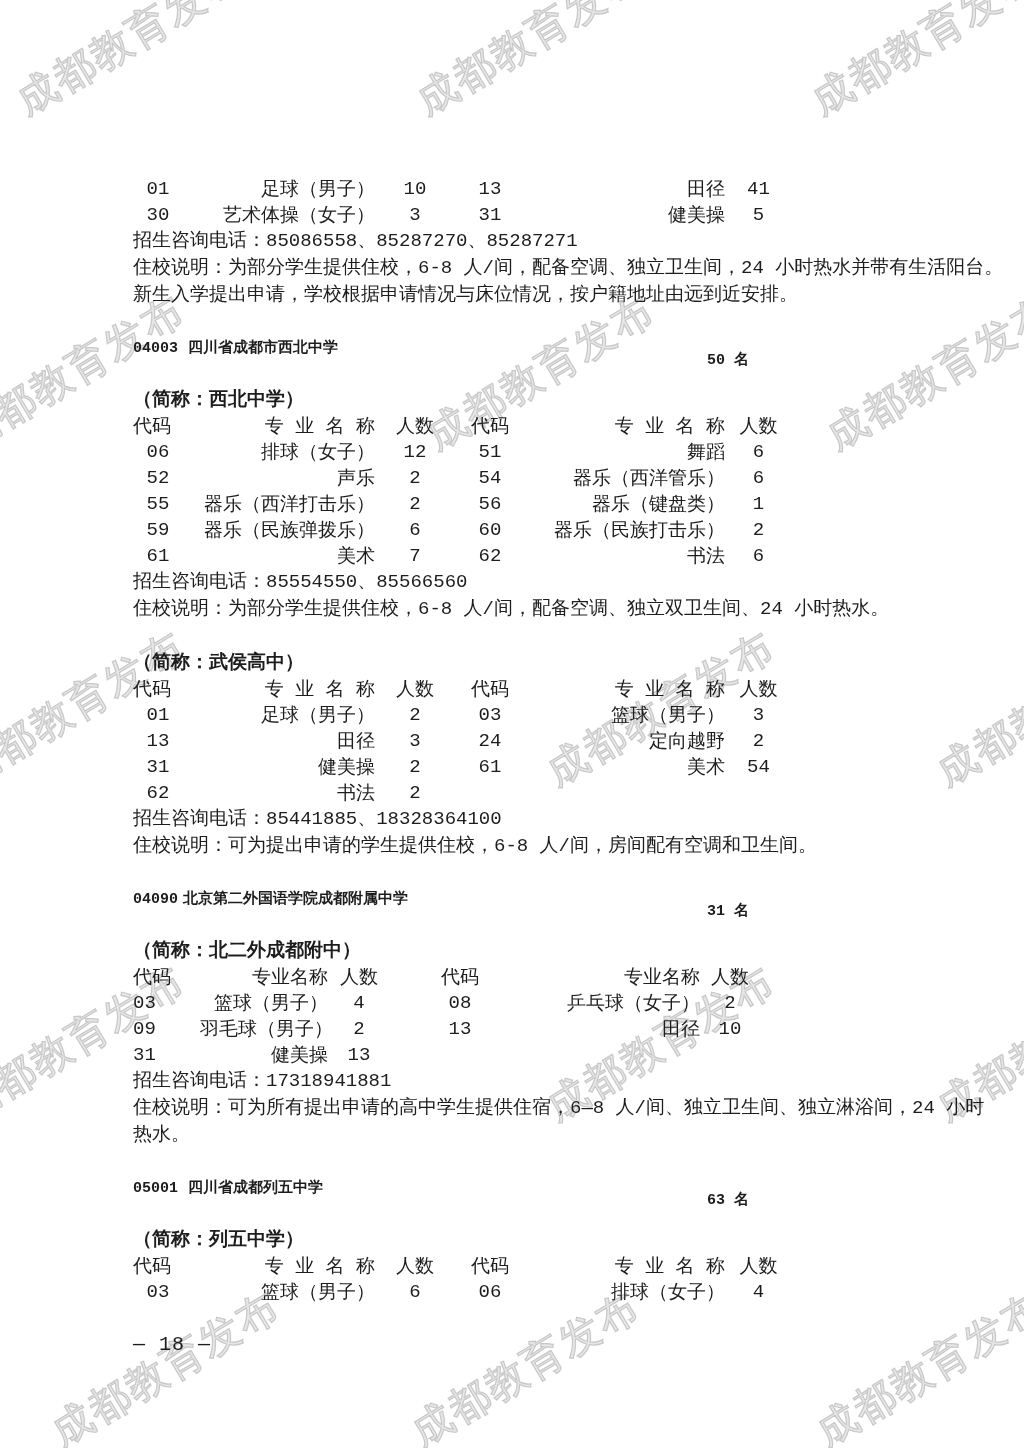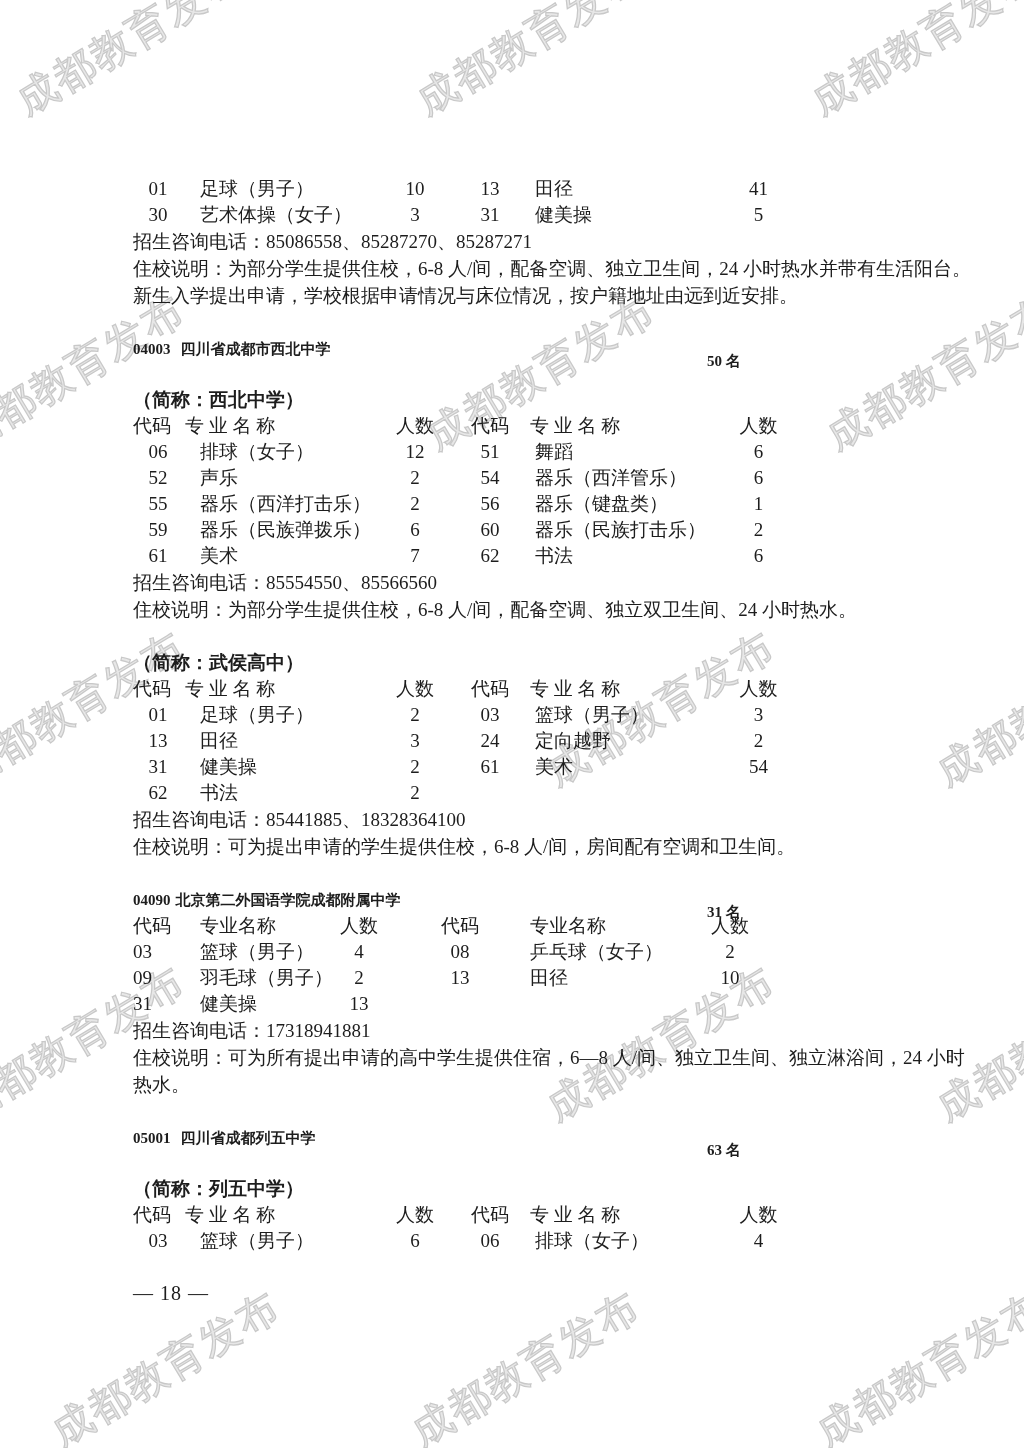--- a/index.html
+++ b/index.html
@@ -11,26 +11,26 @@
   
   .wm-layer { position:absolute; inset:0; z-index:0; pointer-events:none; }
   .wm {
     position:absolute; white-space:nowrap; line-height:1;
     font-size:41px; letter-spacing:2px;
     transform:rotate(-31deg); transform-origin:0 50%;
     color:#e7e7e7; -webkit-text-stroke:1.2px #c8c8c8;
     font-family:"DejaVu Sans","Liberation Sans",sans-serif;
   }
   
-  .content { position:relative; z-index:1; padding:176px 94px 0 133px; width:797px; }
+  .content { position:relative; z-index:1; padding:176px 94px 0 133px; width:797px;font-family:Liberation Mono, monospace; }
   .trow { display:grid; height:26px; align-items:center; font-size:19px; white-space:nowrap; }
   .grid-std { grid-template-columns:50px 192px 80px 70px 200px 67px; }
   .grid-alt { grid-template-columns:45px 150px 62px 140px 170px 60px; }
   .c-center { text-align:center; }
-  .c-left { text-align:left; }
+  .c-left { text-align:right; }
   .grid-std .cell-name1 { padding-left:17px; }
   .grid-std .cell-name2 { padding-left:10px; }
   .grid-std.hdr .cell-name1 { padding-left:2px; }
   .grid-std.hdr .cell-name2 { padding-left:5px; }
   .grid-std.hdr .cell-code1 { text-align:left; }
   .grid-alt .cell-name1 { padding-left:22px; }
   .grid-alt .cell-name2 { padding-left:0; }
   .grid-alt .cell-code1 { text-align:left; }
   .line { font-size:19px; line-height:27px; white-space:nowrap; }
   .section { margin-top:27px; }
@@ -186,20 +186,21 @@
               <span class="cell-code2 c-center"></span>
               <span class="cell-name2 c-left"></span>
               <span class="cell-num2 c-center"></span>
             </div>
           </div>
           <div class="line">招生咨询电话：85441885、18328364100</div>
           <div class="line">住校说明：可为提出申请的学生提供住校，6-8 人/间，房间配有空调和卫生间。</div>
         </div>
         <div class="section" data-style="alt">
           <div class="sec-title"><span class="sec-code">04090</span><span class="sec-name">北京第二外国语学院成都附属中学</span><span class="sec-quota">31 名</span></div>
+          <div class="sec-alias">（简称：北二外成都附中）</div>
           <div class="sec-table">
             <div class="trow grid-alt hdr">
               <span class="cell-code1 c-center">代码</span>
               <span class="cell-name1 c-left">专业名称</span>
               <span class="cell-num1 c-center">人数</span>
               <span class="cell-code2 c-center">代码</span>
               <span class="cell-name2 c-left">专业名称</span>
               <span class="cell-num2 c-center">人数</span>
             </div>
             <div class="trow grid-alt">

